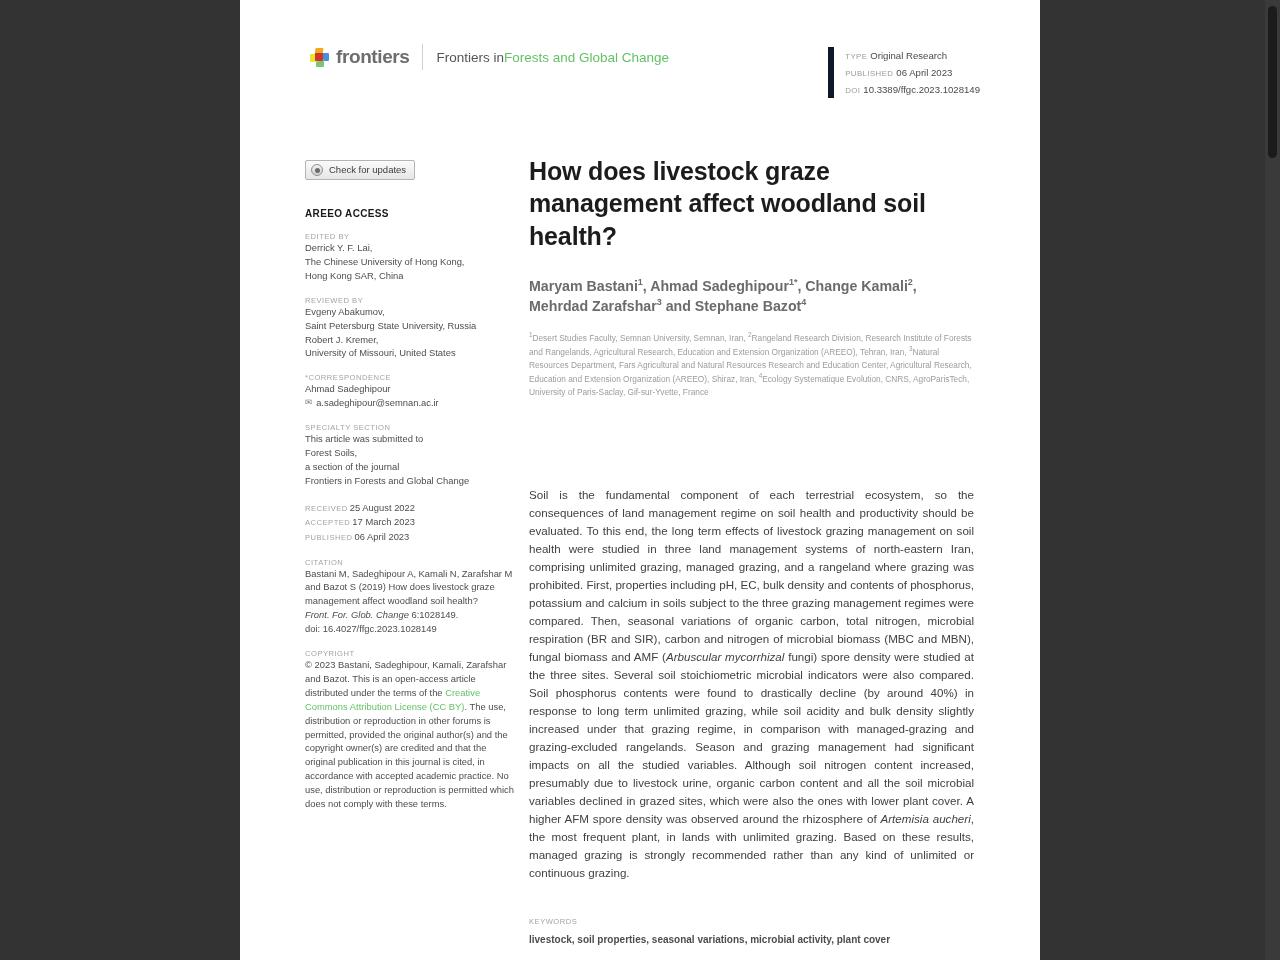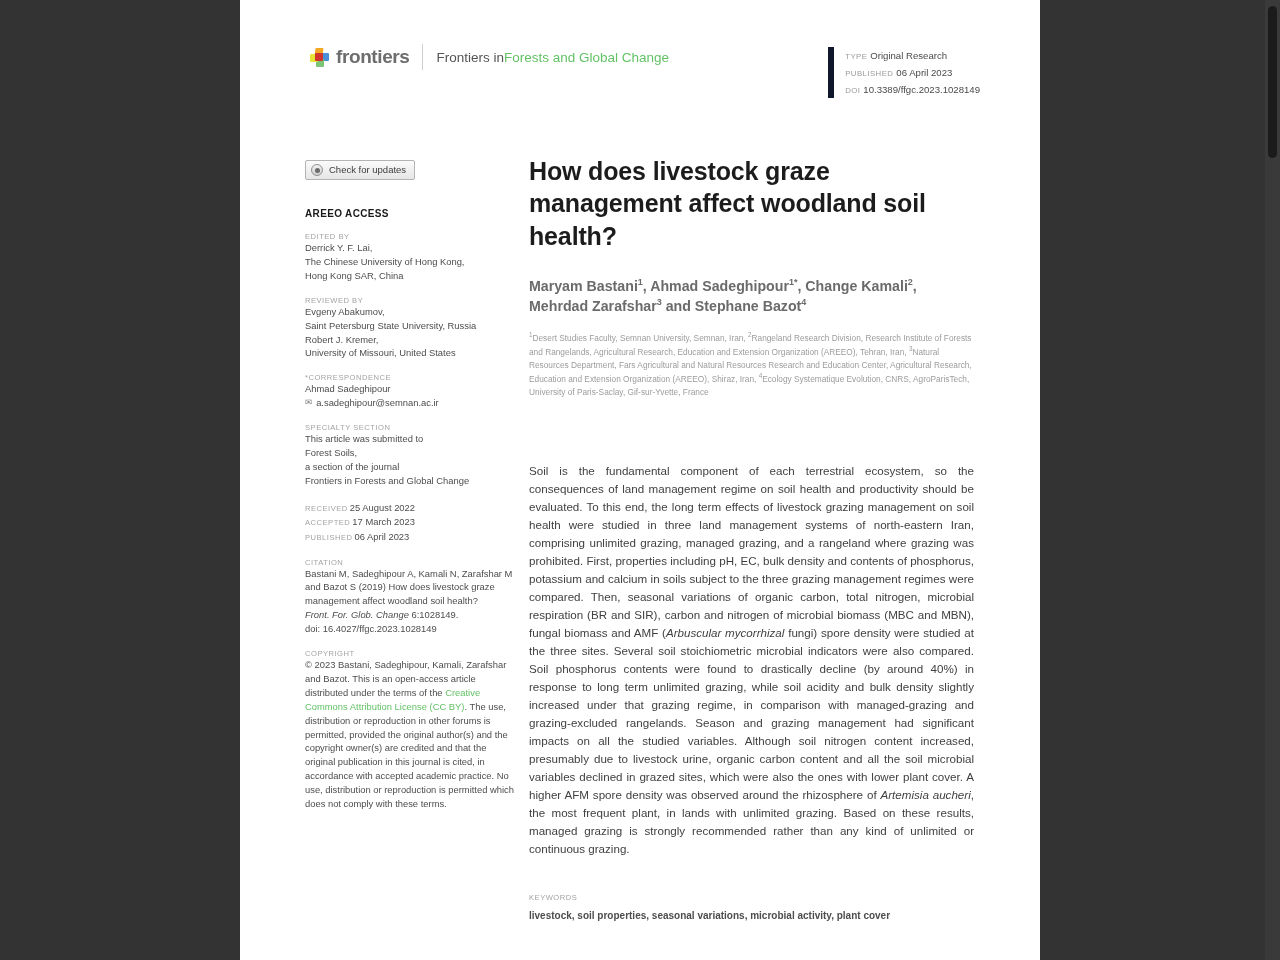--- a/index.html
+++ b/index.html
@@ -124,21 +124,21 @@
     margin-top:24px; font-size:14.2px; line-height:1.45;
     color:#6b6b6b; font-weight:bold;
   }
   .authors sup { font-size:9px; font-weight:bold; }
   .affil {
     margin-top:13px; font-size:8.3px; line-height:1.52;
     color:#9c9c9c; text-align:left;
   }
   .affil sup { font-size:6.3px; }
   .abstract {
-    margin-top:64px; font-size:11.6px; line-height:1.55;
+    margin-top:88px; font-size:11.6px; line-height:1.55;
     color:#3f3f3f; text-align:justify;
   }
   .abstract em { font-style:italic; }
   .kw-label {
     margin-top:35px; font-size:7.6px; color:#a3a3a3;
     letter-spacing:0.5px; text-transform:uppercase;
   }
   .kw-body {
     margin-top:8px; font-size:10px; font-weight:bold; color:#4d4d4d;
   }

